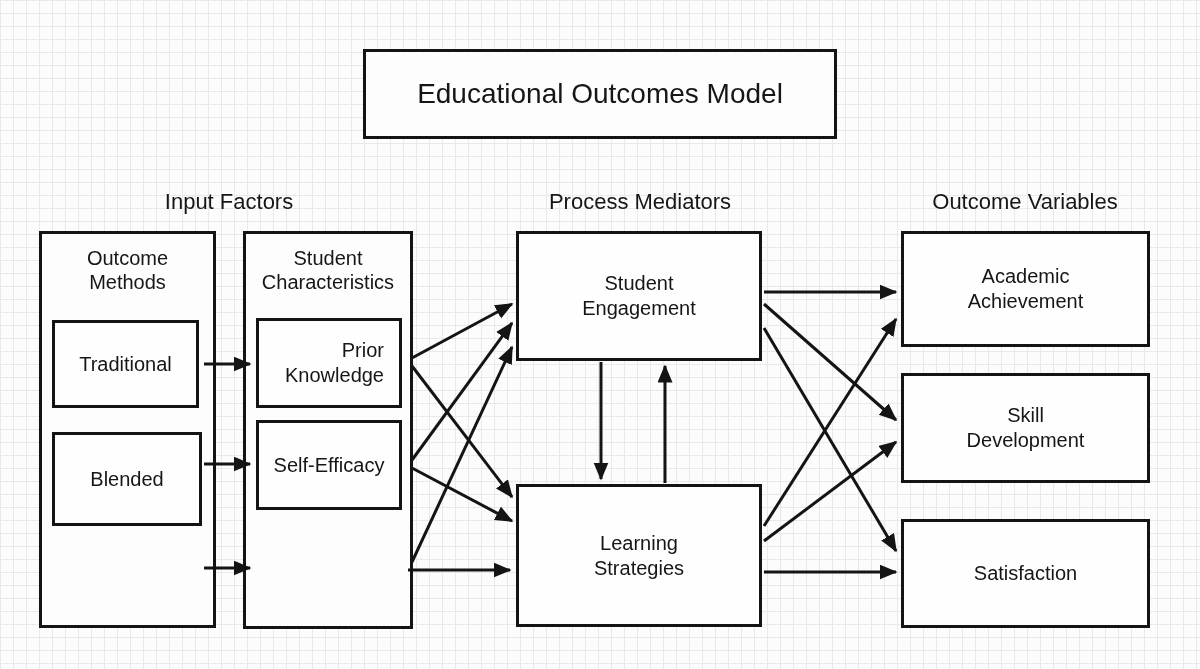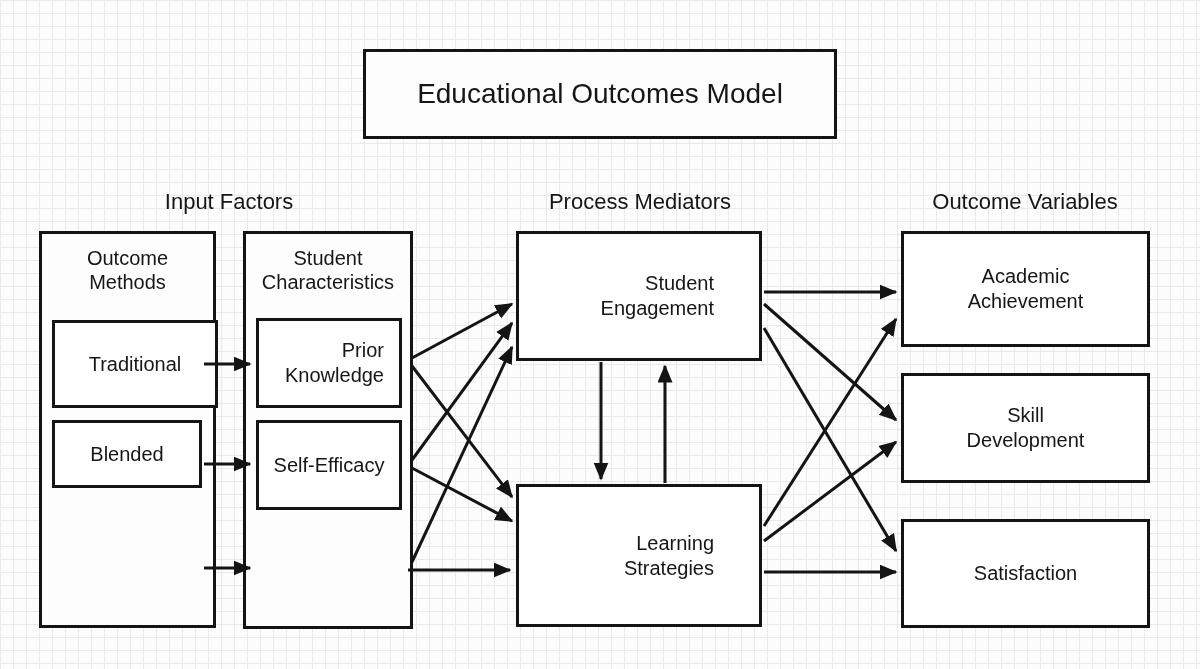--- a/index.html
+++ b/index.html
@@ -85,31 +85,31 @@
   
   .hdr-input   { left: 79px;  top: 189px; }
   .hdr-process { left: 490px; top: 189px; }
   .hdr-outcome { left: 875px; top: 189px; }
   
   .grp-teaching { left: 39px;  top: 231px; width: 177px; height: 397px; }
   .grp-student  { left: 243px; top: 231px; width: 170px; height: 398px; }
   .grp-teaching .group-label { max-width: 110px; }
   .grp-student  .group-label { max-width: 150px; }
   
-  .n-traditional { left: 52px;  top: 320px; width: 166px; height: 88px; }
-  .n-blended     { left: 52px;  top: 420px; width: 150px; height: 68px; }
+  .n-traditional { left: 52px;  top: 320px; width: 147px; height: 88px; }
+  .n-blended     { left: 52px;  top: 432px; width: 150px; height: 94px; }
   .n-online      { left: 52px;  top: 525px; width: 150px; height: 88px; }
   .n-prior       { left: 256px; top: 318px; width: 146px; height: 90px; }
   .n-selfeff     { left: 256px; top: 420px; width: 146px; height: 90px; }
   .n-motivation  { left: 256px; top: 523px; width: 146px; height: 90px; }
   .n-prior .node-label { max-width: 110px; text-align: right; }
   
   .n-engagement  { left: 516px; top: 231px; width: 246px; height: 130px; }
   .n-strategies  { left: 516px; top: 484px; width: 246px; height: 143px; }
-  .n-engagement .node-label, .n-strategies .node-label { max-width: 150px; text-align: right; }
+  .n-engagement .node-label, .n-strategies .node-label { max-width: 150px; }
   
   .n-academic    { left: 901px; top: 231px; width: 249px; height: 116px; }
   .n-skill       { left: 901px; top: 373px; width: 249px; height: 110px; }
   .n-satisfaction{ left: 901px; top: 519px; width: 249px; height: 109px; }
   .n-academic .node-label, .n-skill .node-label { max-width: 160px; }
 </style>
 </head>
 <body>
 
 <div class="stage">

